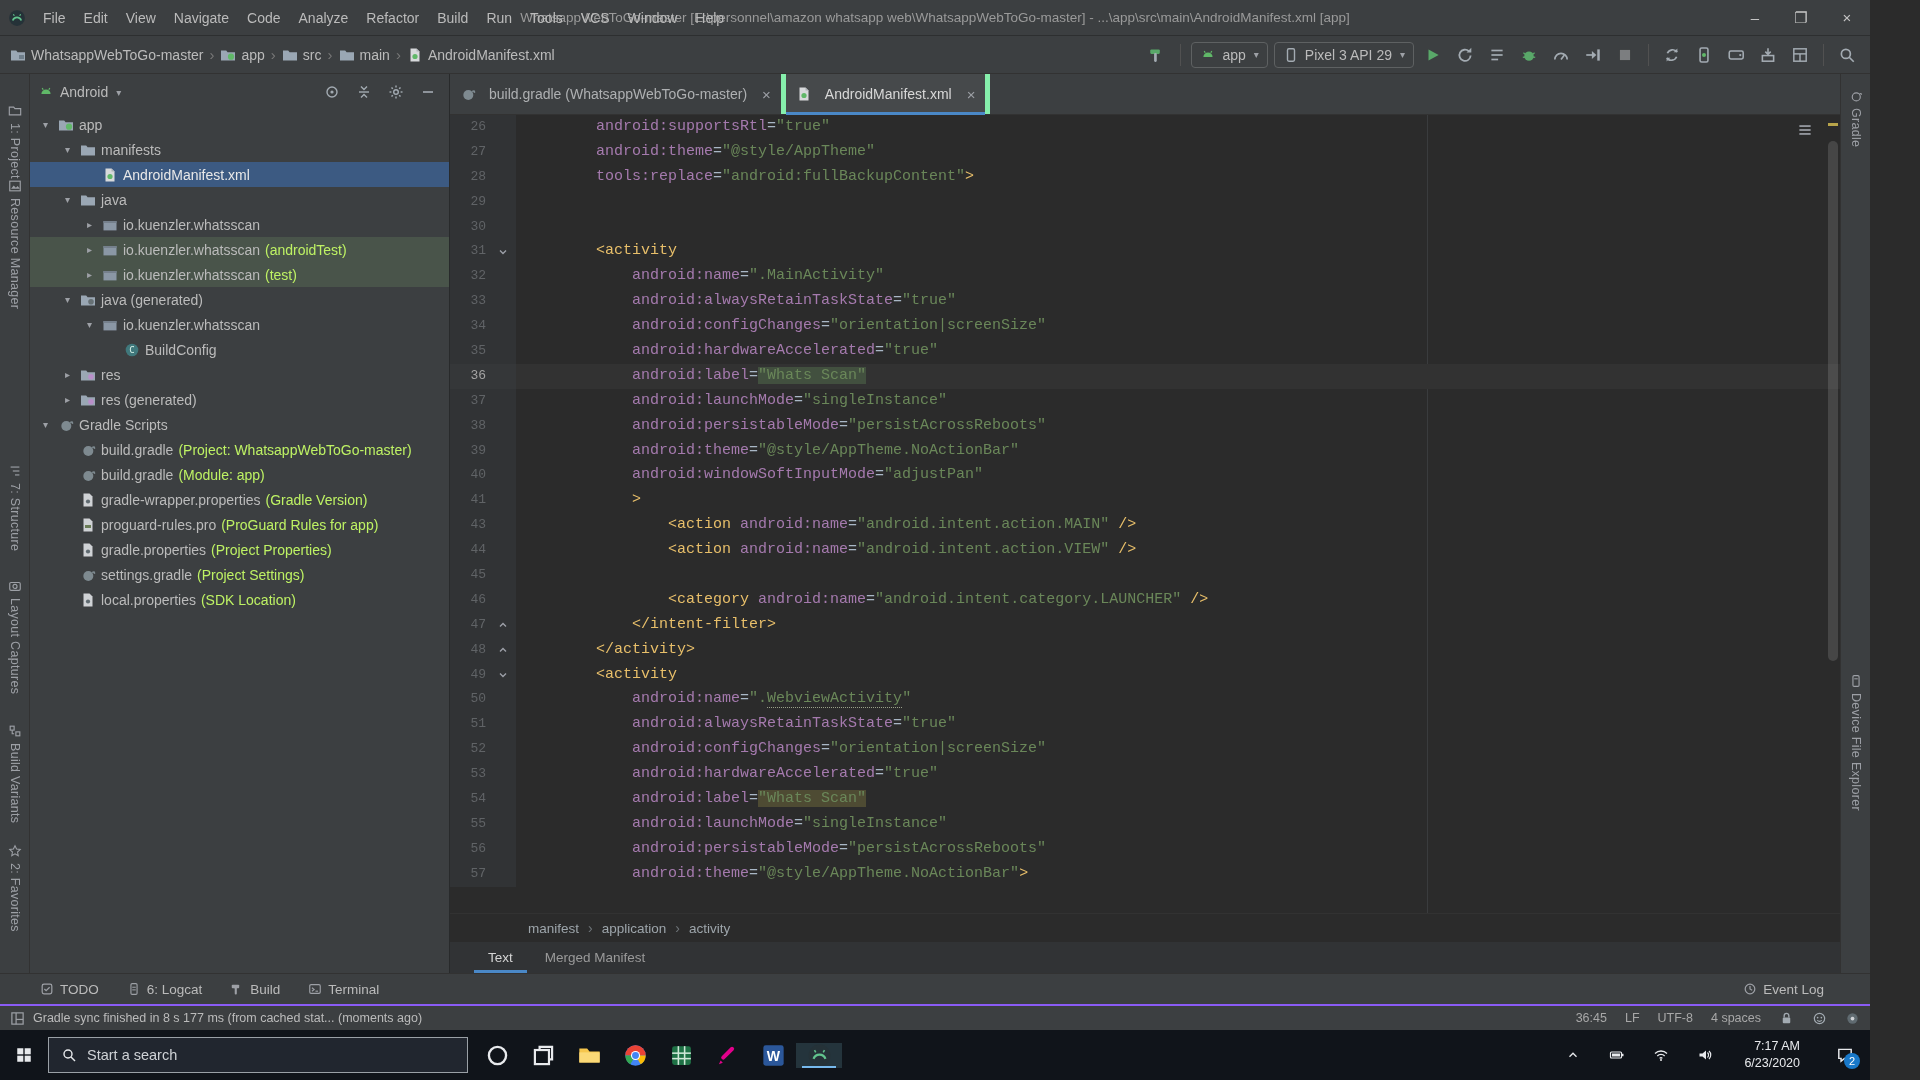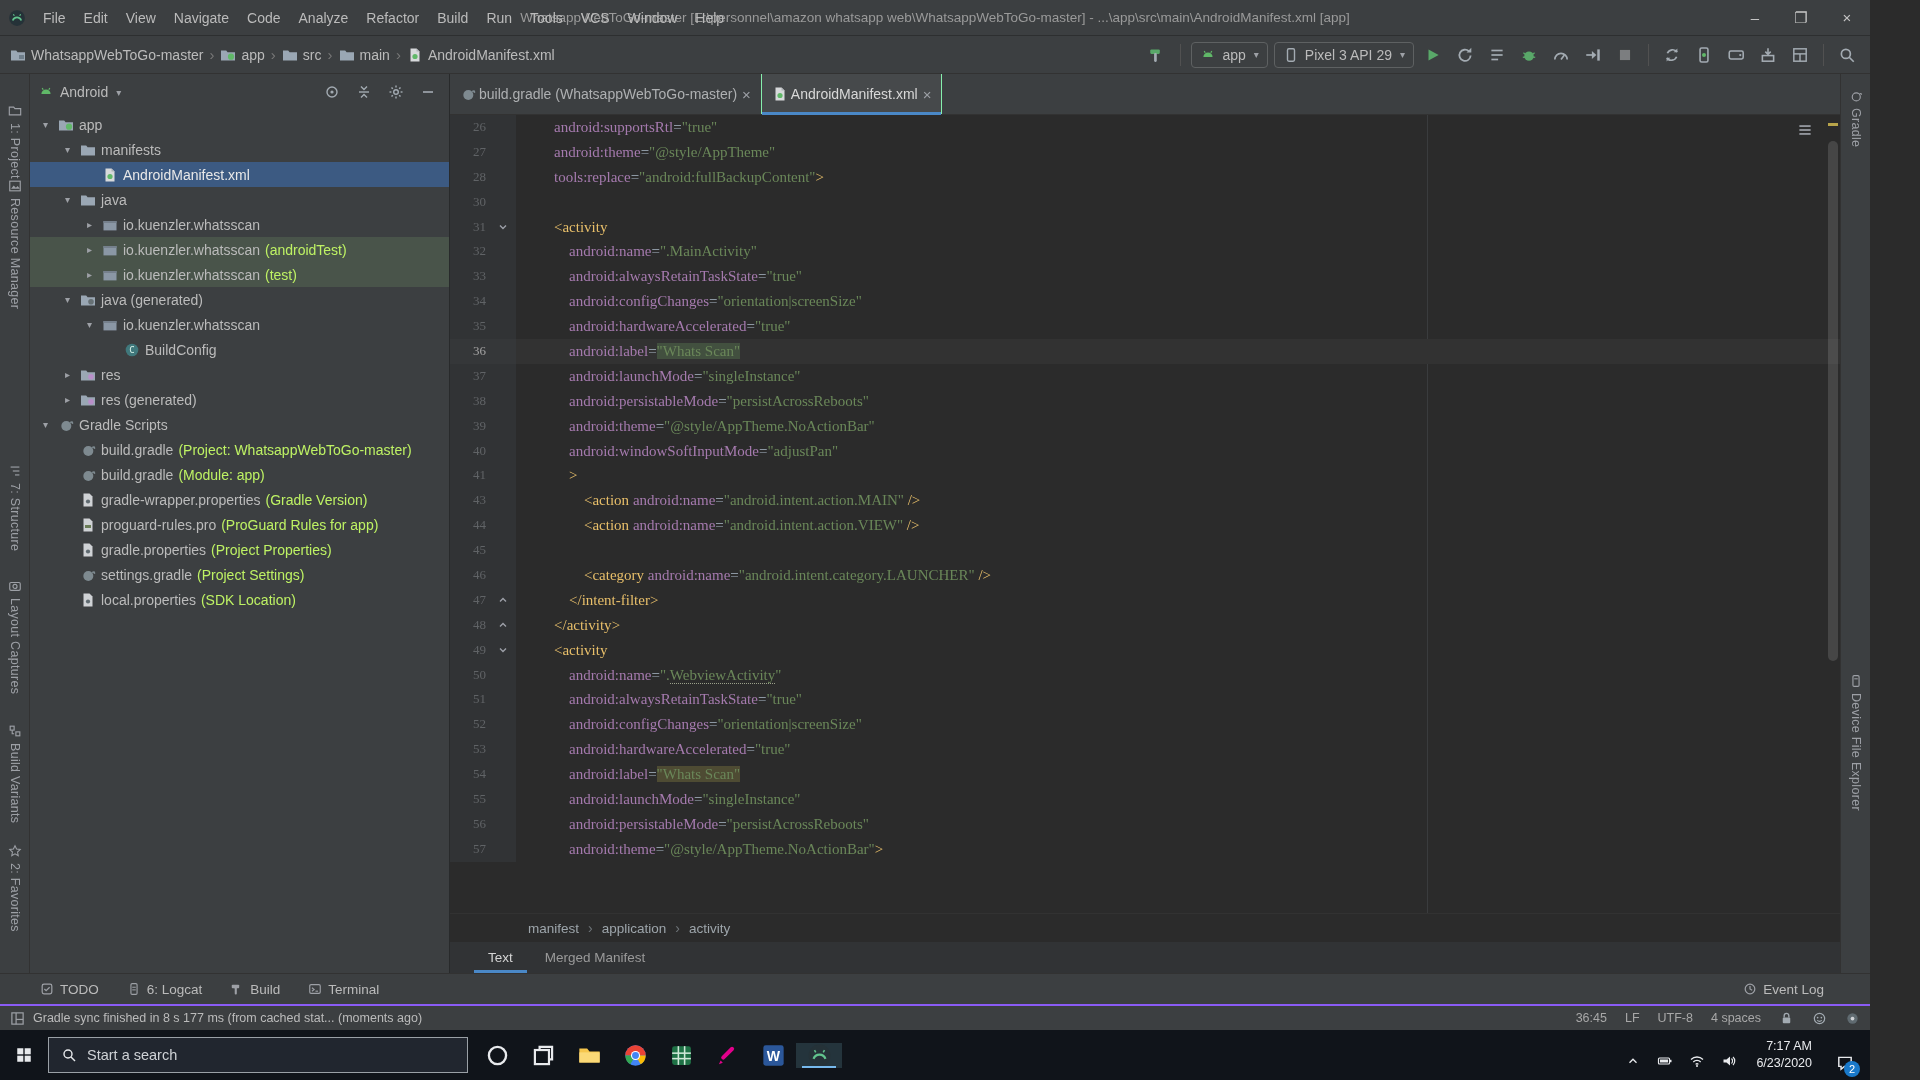--- a/index.html
+++ b/index.html
@@ -43,29 +43,29 @@
   .tree{flex:1;overflow:hidden;padding-top:2px;font-size:14px}
   .tree-row{height:25px;display:flex;align-items:center;gap:5px;white-space:nowrap;cursor:pointer}
   .tree-row .arrow{width:15px;text-align:center;color:#9da0a6;font-size:10px;flex:none}
   .tree-row.sel{background:#3c5a82;color:#e8e8e8}
   .tree-row.hl-test{background:#49544a}
   .t-suffix{color:#bef264}
 
   
   .editor-col{flex:1;display:flex;flex-direction:column;min-width:0;background:#2b2b2b}
   .tabbar{height:41px;background:#3c3f41;display:flex;align-items:stretch;flex:none;border-bottom:1px solid #323232}
-  .tab{display:flex;align-items:center;gap:3px;padding:0 10px;color:#aeb0b2;font-size:14px;border-right:1px solid #86efac;position:relative;cursor:pointer;white-space:nowrap}
+  .tab{display:flex;align-items:center;gap:13px;padding:0 10px;color:#aeb0b2;font-size:14px;border-right:5px solid #86efac;position:relative;cursor:pointer;white-space:nowrap}
   .tab.active{background:#46494b;color:#d8d8d8}
   .tab.active::after{content:'';position:absolute;left:0;right:0;bottom:-1px;height:3px;background:#4a88c7}
   .tab-close{color:#9da0a6;font-size:15px;margin-left:2px}
 
   .code-area{flex:1;position:relative;overflow:hidden}
   .guide{position:absolute;top:0;bottom:0;left:977px;width:1px;background:#3a3c3e;z-index:0}
   .code-rows{position:relative;z-index:1}
-  .code-row{display:flex;height:24.9px;line-height:24.9px;font-family:Liberation Serif, serif;font-size:15px;color:#a9b7c6}
+  .code-row{display:flex;height:24.9px;line-height:24.9px;font-family:Liberation Mono, monospace;font-size:15px;color:#a9b7c6}
   .code-row.current{background:#323232}
   .lnum{width:40px;flex:none;text-align:right;color:#606366;background:#313335;padding-right:4px;font-size:13px}
   .code-row.current .lnum{color:#a4a3a3;background:#353739}
   .fold{width:26px;flex:none;background:#313335;display:flex;align-items:center;justify-content:center}
   .code-row.current .fold{background:#353739}
   .fold-ic{width:12px;height:12px;display:inline-flex}
   .ltext{flex:1;white-space:pre;padding-left:8px}
   .tok-tag{color:#e8bf6a}
   .tok-attr{color:#a57aae}
   .tok-str{color:#6a8759}
@@ -95,21 +95,21 @@
   .sb-ic{width:15px;height:15px;display:inline-flex}
 
   
   .taskbar{height:50px;background:#10141a;display:flex;align-items:center;flex:none;color:#e8eaed}
   .tk-start{width:48px;height:100%;display:flex;align-items:center;justify-content:center;cursor:pointer}
   .tk-search{width:420px;height:36px;background:#21262f;border:1px solid #9aa0a6;display:flex;align-items:center;gap:10px;padding:0 12px;color:#cfd2d6;font-size:14.5px;cursor:text}
   .tk-app{width:46px;height:100%;display:flex;align-items:center;justify-content:center;cursor:pointer;position:relative}
   .tk-app.active{background:rgba(110,170,180,.22)}
   .tk-app.active::after{content:'';position:absolute;left:6px;right:6px;bottom:0;height:2px;background:#76b9ed}
   .tk-apps{display:flex;align-items:center;margin-left:6px}
-  .tray{margin-left:auto;display:flex;align-items:flex-end;gap:10px;padding-right:8px}
+  .tray{margin-left:auto;display:flex;align-items:center;gap:22px;padding-right:8px}
   .tray-ic{width:22px;height:22px;display:inline-flex;align-items:center;justify-content:center;cursor:pointer}
   .clock{text-align:right;font-size:12.5px;line-height:1.35;cursor:default;padding:0 6px}
   .action-center{position:relative;width:34px;height:100%;display:flex;align-items:center;justify-content:center;cursor:pointer}
   .badge{position:absolute;top:7px;right:2px;min-width:16px;height:16px;border-radius:8px;background:#1979ca;color:#fff;font-size:11px;display:flex;align-items:center;justify-content:center;padding:0 3px}
 
   .ico14{width:14px;height:14px;display:inline-flex;flex:none}
   .ico16{width:16px;height:16px;display:inline-flex;flex:none}
   .ico18{width:18px;height:18px;display:inline-flex;flex:none}
   .ico24{width:25px;height:25px;display:inline-flex;flex:none}
 </style>
@@ -712,20 +712,25 @@
               <span class="lnum">27</span>
               <span class="fold"></span>
               <span class="ltext">        <span class="tok-attr">android:theme</span><span class="tok-eq">=</span><span class="tok-str">"@style/AppTheme"</span></span>
             </div>
             <div class="code-row">
               <span class="lnum">28</span>
               <span class="fold"></span>
               <span class="ltext">        <span class="tok-attr">tools:replace</span><span class="tok-eq">=</span><span class="tok-str">"android:fullBackupContent"</span><span class="tok-tag">&gt;</span></span>
             </div>
             <div class="code-row">
+              <span class="lnum">29</span>
+              <span class="fold"></span>
+              <span class="ltext"></span>
+            </div>
+            <div class="code-row">
               <span class="lnum">30</span>
               <span class="fold"></span>
               <span class="ltext"></span>
             </div>
             <div class="code-row">
               <span class="lnum">31</span>
               <span class="fold">
                 <span class="fold-ic">
                   <svg viewBox="0 0 16 16" width="100%" height="100%" xmlns="http://www.w3.org/2000/svg">
                     <path d="M4 6l4 4 4-4" fill="none" stroke="#9da0a8" stroke-width="1.8"></path>

